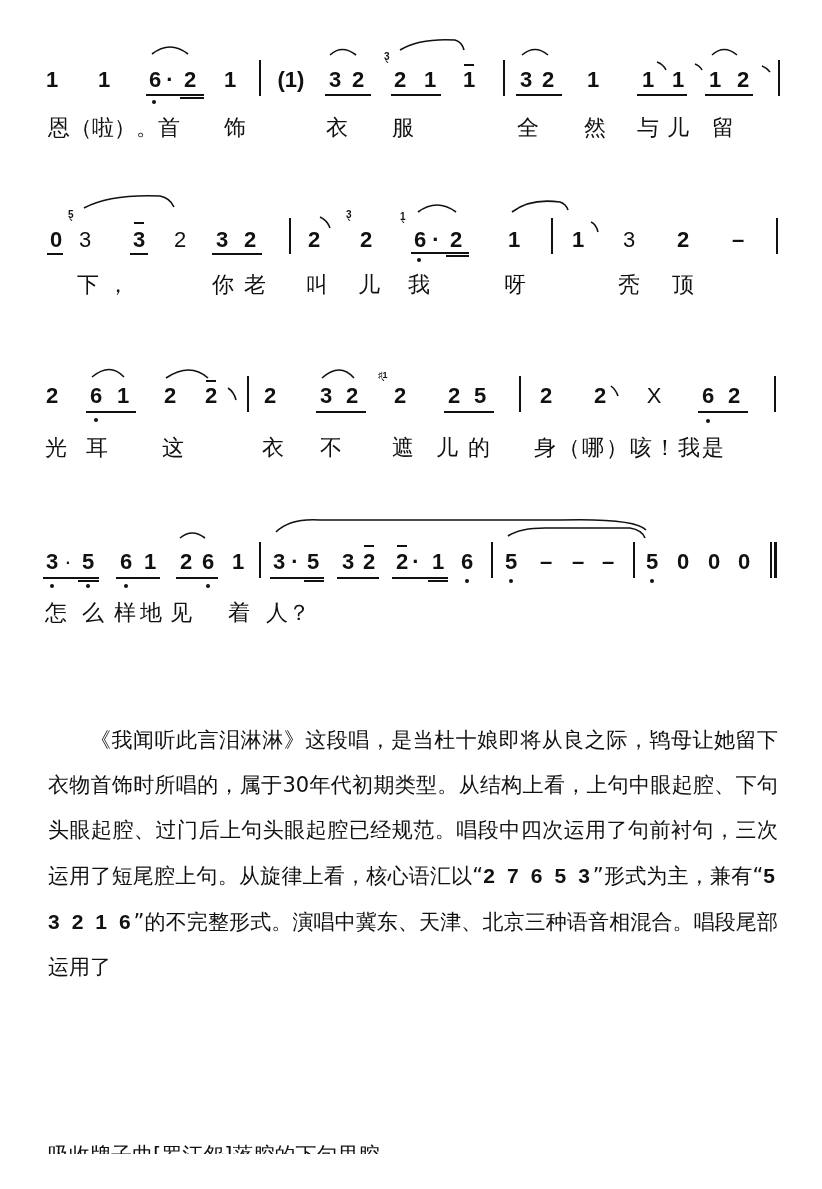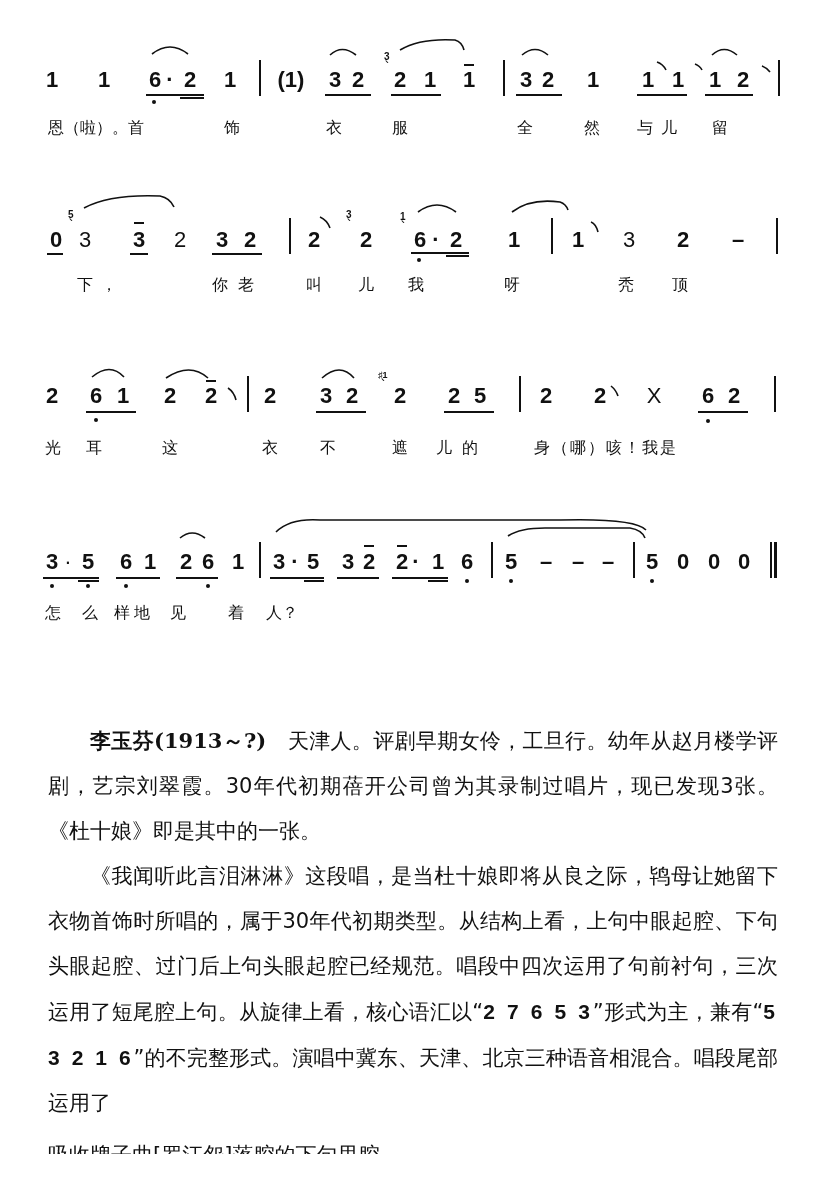--- a/index.html
+++ b/index.html
@@ -1,19 +1,19 @@
 <!DOCTYPE html>
 <html><head>
 <meta charset="utf-8">
 <style>
   html, body { margin: 0; padding: 0; background: #ffffff; }
   body { width: 822px; height: 1189px; position: relative; overflow: hidden; color: #111; font-family: "DejaVu Sans", "Liberation Sans", sans-serif; }
   .score { position: absolute; left: 0; top: 0; width: 822px; height: 640px; }
   .n { position: absolute; font-family: "Liberation Sans", "DejaVu Sans", sans-serif; font-weight: bold; font-size: 22px; line-height: 22px; width: 16px; text-align: center; color: #111; }
-  .lyr { position: absolute; font-family: "DejaVu Sans", sans-serif; font-size: 16px; line-height: 20px; color: #111; }
+  .lyr { position: absolute; font-family: "DejaVu Sans", sans-serif; font-size: 22px; line-height: 20px; color: #111; }
   .bar { position: absolute; width: 2px; background: #111; }
   .ul { position: absolute; height: 1.6px; background: #111; }
   .dot { position: absolute; width: 4px; height: 4px; border-radius: 50%; background: #111; }
   .ov { position: absolute; height: 2px; background: #111; width: 10px; }
   .grace { position: absolute; font-family: "Liberation Sans", sans-serif; font-size: 10px; font-weight: bold; line-height: 10px; }
   .tick { position: absolute; font-family: "DejaVu Sans", sans-serif; font-size: 14px; line-height: 14px; }
   svg.slurs { position: absolute; left: 0; top: 0; }
   .prose { position: absolute; left: 48px; top: 718px; width: 730px; font-family: "DejaVu Sans", sans-serif; font-size: 21px; line-height: 45px; color: #111; }
   .prose p { margin: 0; text-indent: 2em; text-align: justify; }
   .prose .bold { font-weight: bold; font-family: "DejaVu Serif", serif; }
@@ -236,16 +236,15 @@
     <span class="lyr" style="left:45px;top:603px">怎</span>
     <span class="lyr" style="left:82px;top:603px">么</span>
     <span class="lyr" style="left:114px;top:603px;letter-spacing:4px">样地</span>
     <span class="lyr" style="left:170px;top:603px">见</span>
     <span class="lyr" style="left:228px;top:603px">着</span>
     <span class="lyr" style="left:266px;top:603px">人？</span>
   </div>
 </div>
 
 <div class="prose">
-  <p><span class="bold">李玉芬(1913～?)</span><span>　天津人。评剧早期女伶，工旦行。幼年从赵月楼学评剧，艺宗刘翠霞。30年代初期蓓开公司曾为其录制过唱片，现已发现3张。《杜十娘》即是其中的一张。</span></p>
   <p><span>《我闻听此言泪淋淋》这段唱，是当杜十娘即将从良之际，鸨母让她留下衣物首饰时所唱的，属于30年代初期类型。从结构上看，上句中眼起腔、下句头眼起腔、过门后上句头眼起腔已经规范。唱段中四次运用了句前衬句，三次运用了短尾腔上句。从旋律上看，核心语汇以“</span><span style="font-family:'Liberation Sans',sans-serif;font-weight:bold;letter-spacing:3px">2 7 6 5 3</span><span>”形式为主，兼有“</span><span style="font-family:'Liberation Sans',sans-serif;font-weight:bold;letter-spacing:3px">5 3 2 1 6</span><span>”的不完整形式。演唱中冀东、天津、北京三种语音相混合。唱段尾部运用了</span></p>
 </div>
 <div class="cutline">吸收牌子曲[罗江怨]落腔的下句甩腔</div>
 
 </body></html>

